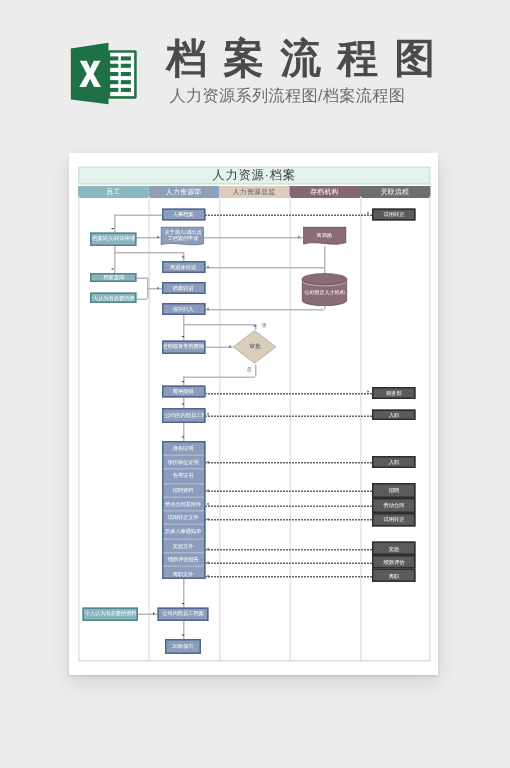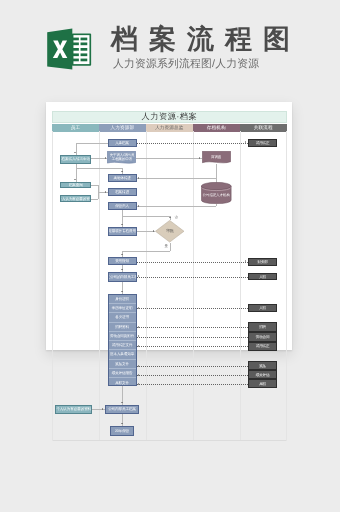--- a/index.html
+++ b/index.html
@@ -10,21 +10,21 @@
 
 #header{position:absolute;left:0;top:0;width:328px;height:96px;}
 #excel-logo{position:absolute;left:36px;top:22px;width:56px;height:52px;}
 #titleblock{position:absolute;left:111px;top:21px;}
 #maintitle{font-size:27px;font-weight:bold;color:#4b4b4b;letter-spacing:11px;
            line-height:37px;white-space:nowrap;}
 .subline{font-size:10.8px;color:#6b6b6b;line-height:12.6px;white-space:nowrap;
          letter-spacing:0.2px;margin-left:2px;}
 
 
-#paper{position:absolute;left:45.9px;top:102.4px;width:246px;height:248px;background:#ffffff;
+#paper{position:absolute;left:45.9px;top:102.4px;width:246px;height:348px;background:#ffffff;
        box-shadow:0 1px 2px rgba(0,0,0,.10),0 5px 13px rgba(0,0,0,.11);}
 #sheet{position:absolute;left:6.1px;top:9.1px;width:234.8px;height:330px;}
 
 #sheet-title{position:absolute;left:0;top:0;width:234.8px;height:11.6px;background:#e3f2ec;
   border:0.7px solid #d0e5dc;box-sizing:border-box;display:flex;align-items:center;
   justify-content:center;font-size:8.2px;color:#3a3a3a;letter-spacing:0.55px;}
 
 #col-header{position:absolute;left:0;top:12.4px;width:234.8px;height:7.9px;display:flex;}
 .colh{flex:1;display:flex;align-items:center;justify-content:center;color:#fff;
   font-size:4.6px;letter-spacing:.15px;white-space:nowrap;}
@@ -90,21 +90,21 @@
           <rect x="50.9" y="34.2" width="7.7" height="3.1"></rect>
         <rect x="41.7" y="40.1" width="7.3" height="3.1"></rect>
           <rect x="50.9" y="40.1" width="7.7" height="3.1"></rect>
       </g>
     </g>
     <path d="M12.8 10.1 L41.5 5.8 L41.5 52.6 L12.8 49 Z" fill="#1e7145"></path>
     <path d="M19.6 19.5 L24.9 19.5 L27.6 25.4 L30.4 19.5 L35.5 19.5 L30.1 29.3 L35.8 39.5 L30.5 39.5 L27.5 33.1 L24.4 39.5 L19.2 39.5 L25.0 29.3 Z" fill="#ffffff"></path>
   </svg>
   <div id="titleblock">
     <div id="maintitle">档案流程图</div>
-    <div class="subline">人力资源系列流程图/人力资源</div>
+    <div class="subline">人力资源系列流程图/档案流程图</div>
   </div>
 </div>
 
 <div id="paper">
   <div id="sheet">
     <div id="sheet-title">人力资源·档案</div>
     <div id="col-header">
     <div class="colh" style="background:#8ab8bd;color:#ffffff">
           <span>员工</span>
         </div>

